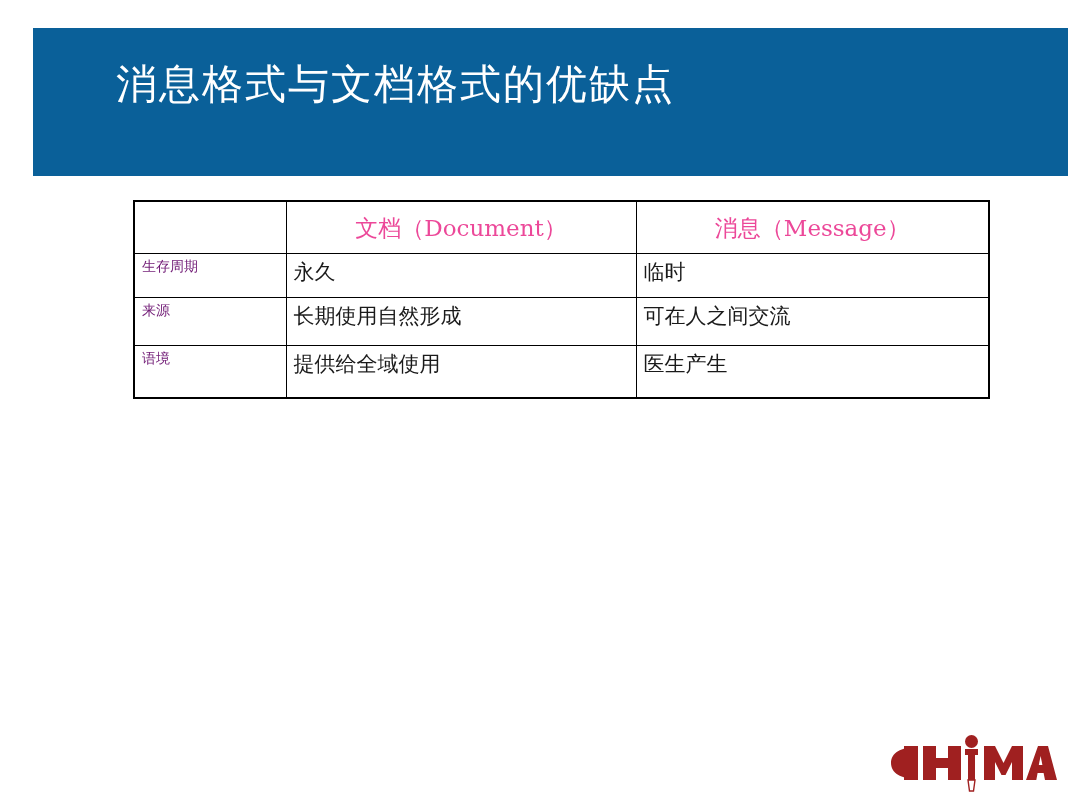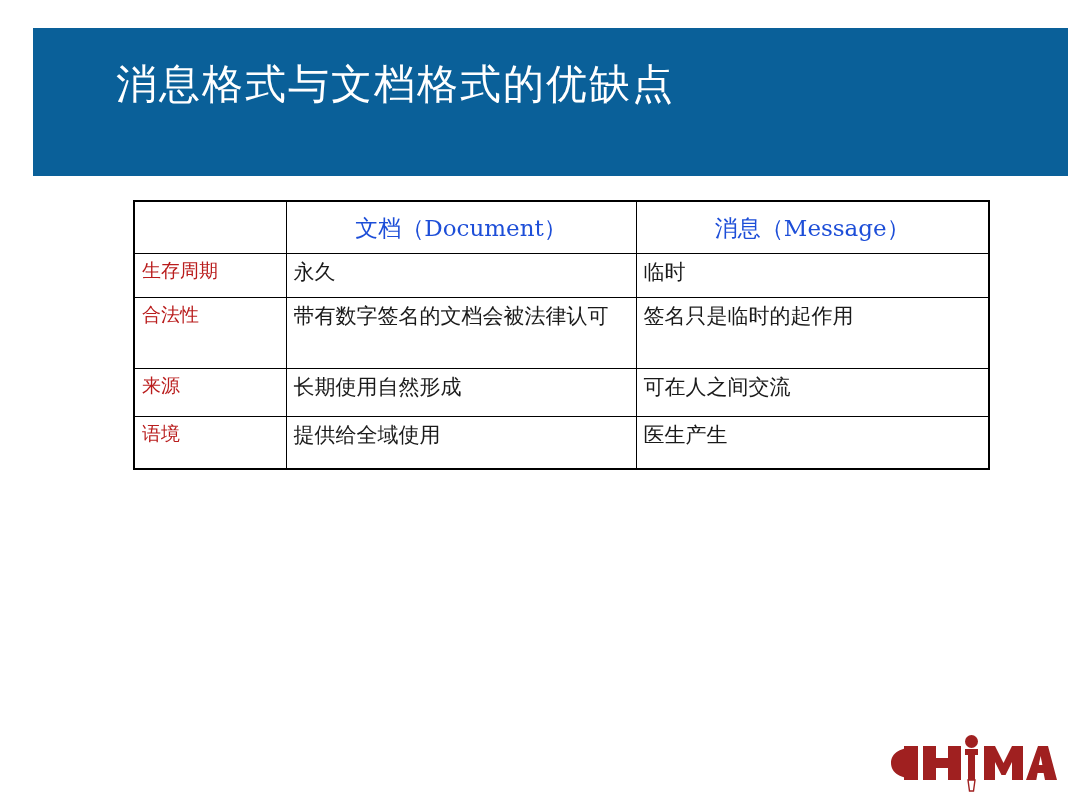--- a/index.html
+++ b/index.html
@@ -61,32 +61,32 @@
   }
   .col-label { width: 152px; }
   .col-doc   { width: 350px; }
   .col-msg   { width: 353px; }
 
   
   .hdr-cell {
     text-align: center !important;
     font-family: "DejaVu Serif", serif;
     font-size: 23px;
-    color: #1d4ed8;
+    color: #ec4899;
     height: 42px;
     vertical-align: middle !important;
   }
   .hdr-blank { height: 42px; }
 
   
   .row-label {
-    font-family: Liberation Sans, sans-serif;
-    font-size: 19px;
+    font-family: Liberation Mono, monospace;
+    font-size: 14px;
     font-weight: 700;
-    color: #b91c1c;
+    color: #701a75;
     line-height: 1.25;
     letter-spacing: 0px;
   }
   
   .cell-text {
     font-family: "DejaVu Serif", serif;
     font-size: 21px;
     color: #1a1a1a;
     line-height: 1.32;
   }
@@ -127,25 +127,20 @@
       <th class="hdr-cell">文档（Document）</th>
       <th class="hdr-cell">消息（Message）</th>
     </tr>
   </thead>
   <tbody>
     <tr class="r-1">
       <td class="row-label">生存周期</td>
       <td class="cell-text">永久</td>
       <td class="cell-text">临时</td>
     </tr>
-    <tr class="r-4">
-      <td class="row-label">合法性</td>
-      <td class="cell-text">带有数字签名的文档会被法律认可</td>
-      <td class="cell-text">签名只是临时的起作用</td>
-    </tr>
     <tr class="r-5">
       <td class="row-label">来源</td>
       <td class="cell-text">长期使用自然形成</td>
       <td class="cell-text">可在人之间交流</td>
     </tr>
     <tr class="r-6">
       <td class="row-label">语境</td>
       <td class="cell-text">提供给全域使用</td>
       <td class="cell-text">医生产生</td>
     </tr>

